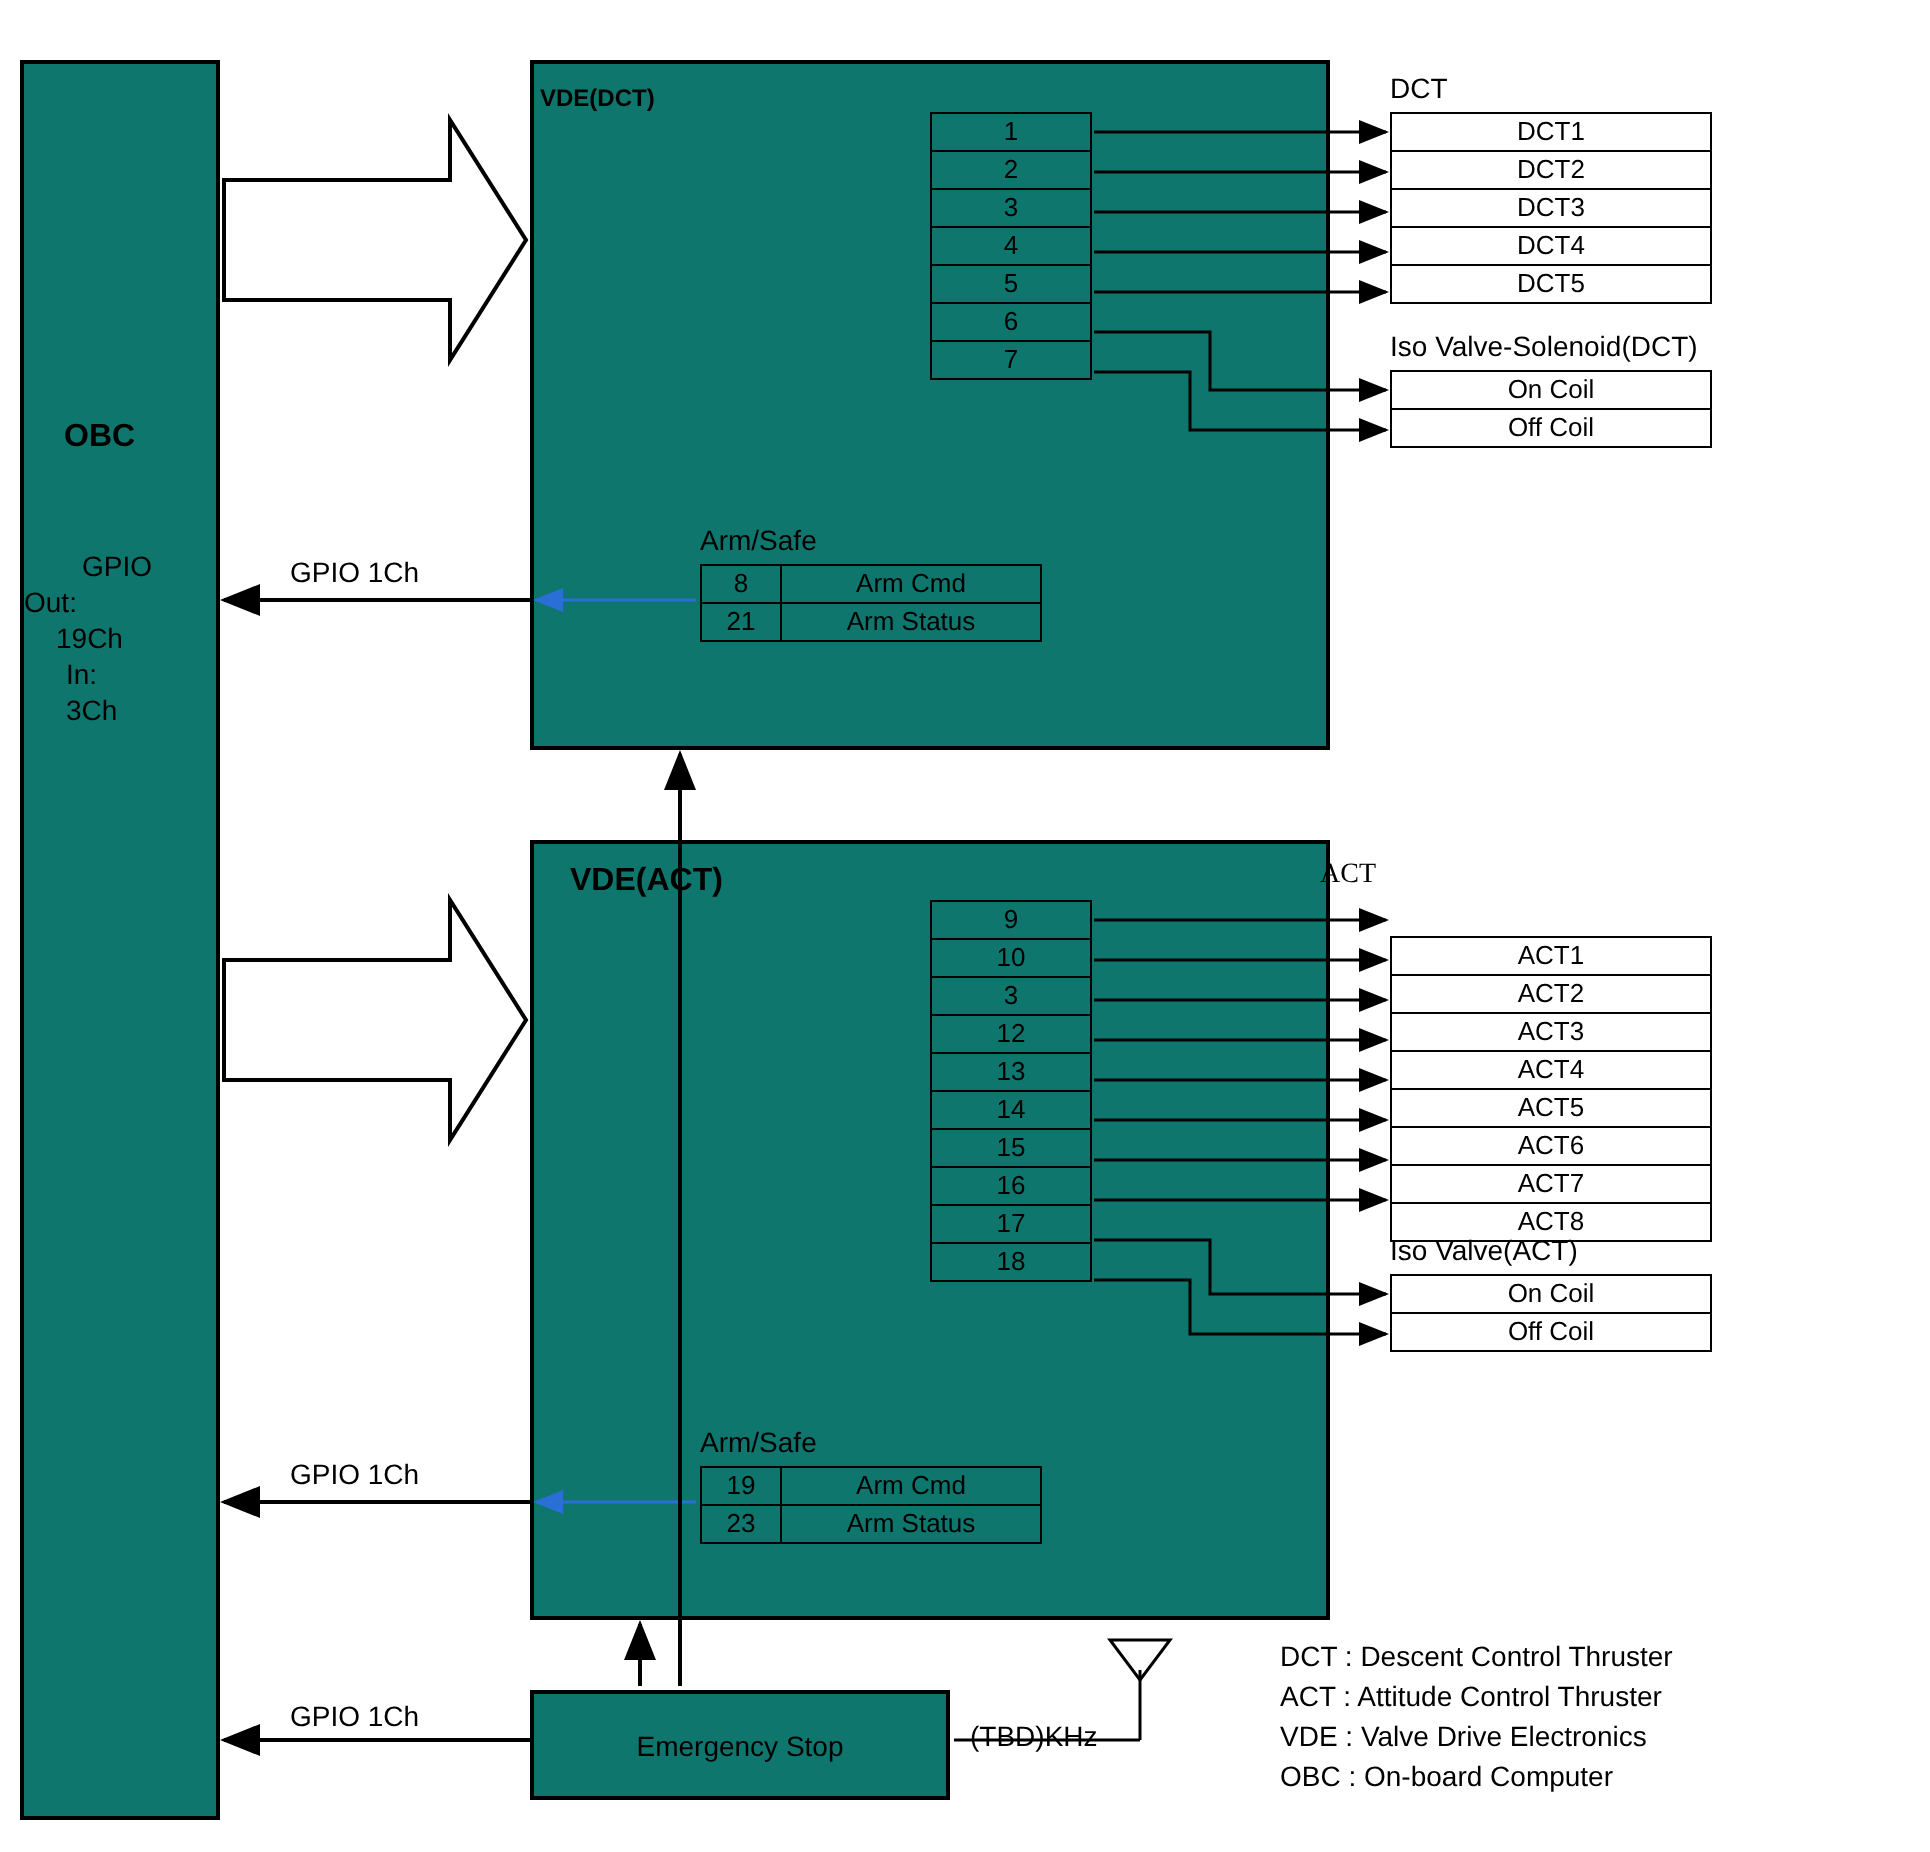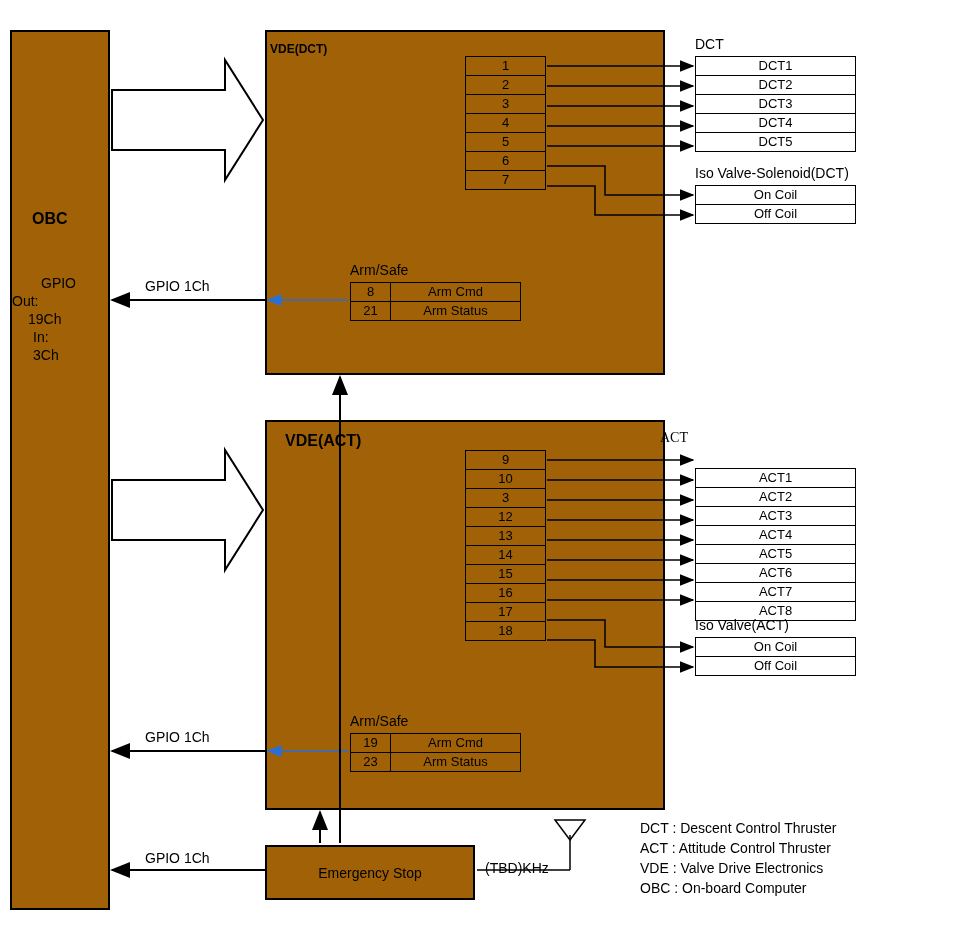--- a/index.html
+++ b/index.html
@@ -8,21 +8,21 @@
     font-family: Arial, sans-serif;
     font-size: 14px;
     background: #fff;
     width: 965px;
     height: 926px;
     position: relative;
   }
   .box {
     position: absolute;
     border: 2px solid #000;
-    background: #a16207;
+    background: #0f766e;
     box-sizing: border-box;
   }
   .label {
     position: absolute;
     white-space: nowrap;
   }
   .bold { font-weight: bold; }
   table.numtable {
     position: absolute;
     border-collapse: collapse;

